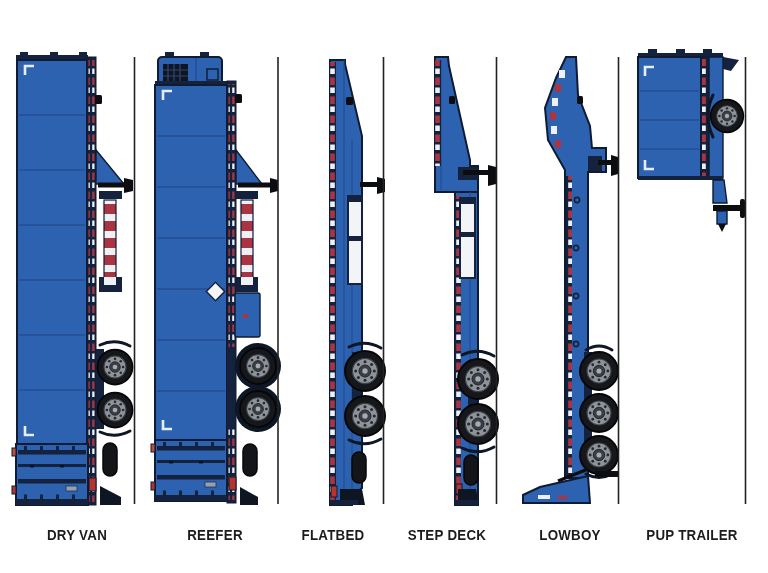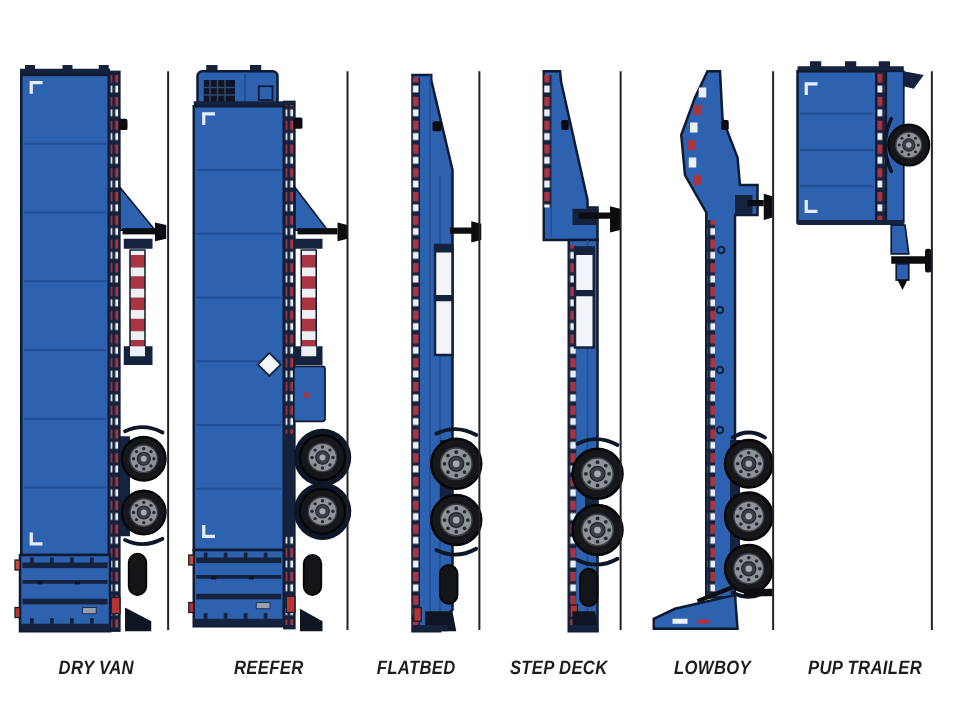--- a/index.html
+++ b/index.html
@@ -4,21 +4,21 @@
 <style>
   :root{
     --body-blue:#2d62b0; --panel-line:#234e94; --outline:#0f1b33; --dark-navy:#15223d;
     --consp-red:#a93542; --consp-white:#edf0f4; --tire:#16171a; --rim-gray:#8e939a;
     --label-text:#1c1c1c; --divider:#222222; --background:#ffffff;
   }
   html,body{margin:0;padding:0;}
   body{background:#e8e8e8;font-family:"Liberation Sans",sans-serif;}
   .stage{position:relative;width:768px;height:573px;background:var(--background);overflow:hidden;}
   .art{position:absolute;left:0;top:0;}
-  .labels{position:absolute;left:0;top:0;width:100%;height:100%;pointer-events:none;font-style:italic;}
+  .labels{position:absolute;left:0;top:0;width:100%;height:100%;pointer-events:none;}
   .tlabel{
     position:absolute;top:526px;transform:translateX(-50%) scaleX(.86);transform-origin:center;
     font-weight:700;font-size:15.5px;letter-spacing:.3px;color:var(--label-text);white-space:nowrap;
   }
   
   .blue{fill:var(--body-blue);stroke:var(--outline);stroke-width:2;}
   .blue1{fill:var(--body-blue);stroke:var(--outline);stroke-width:1.4;}
   .navy{fill:var(--dark-navy);}
   .navyS{fill:var(--dark-navy);stroke:var(--outline);stroke-width:1;}
   .seam{stroke:var(--panel-line);stroke-width:1.5;fill:none;}

